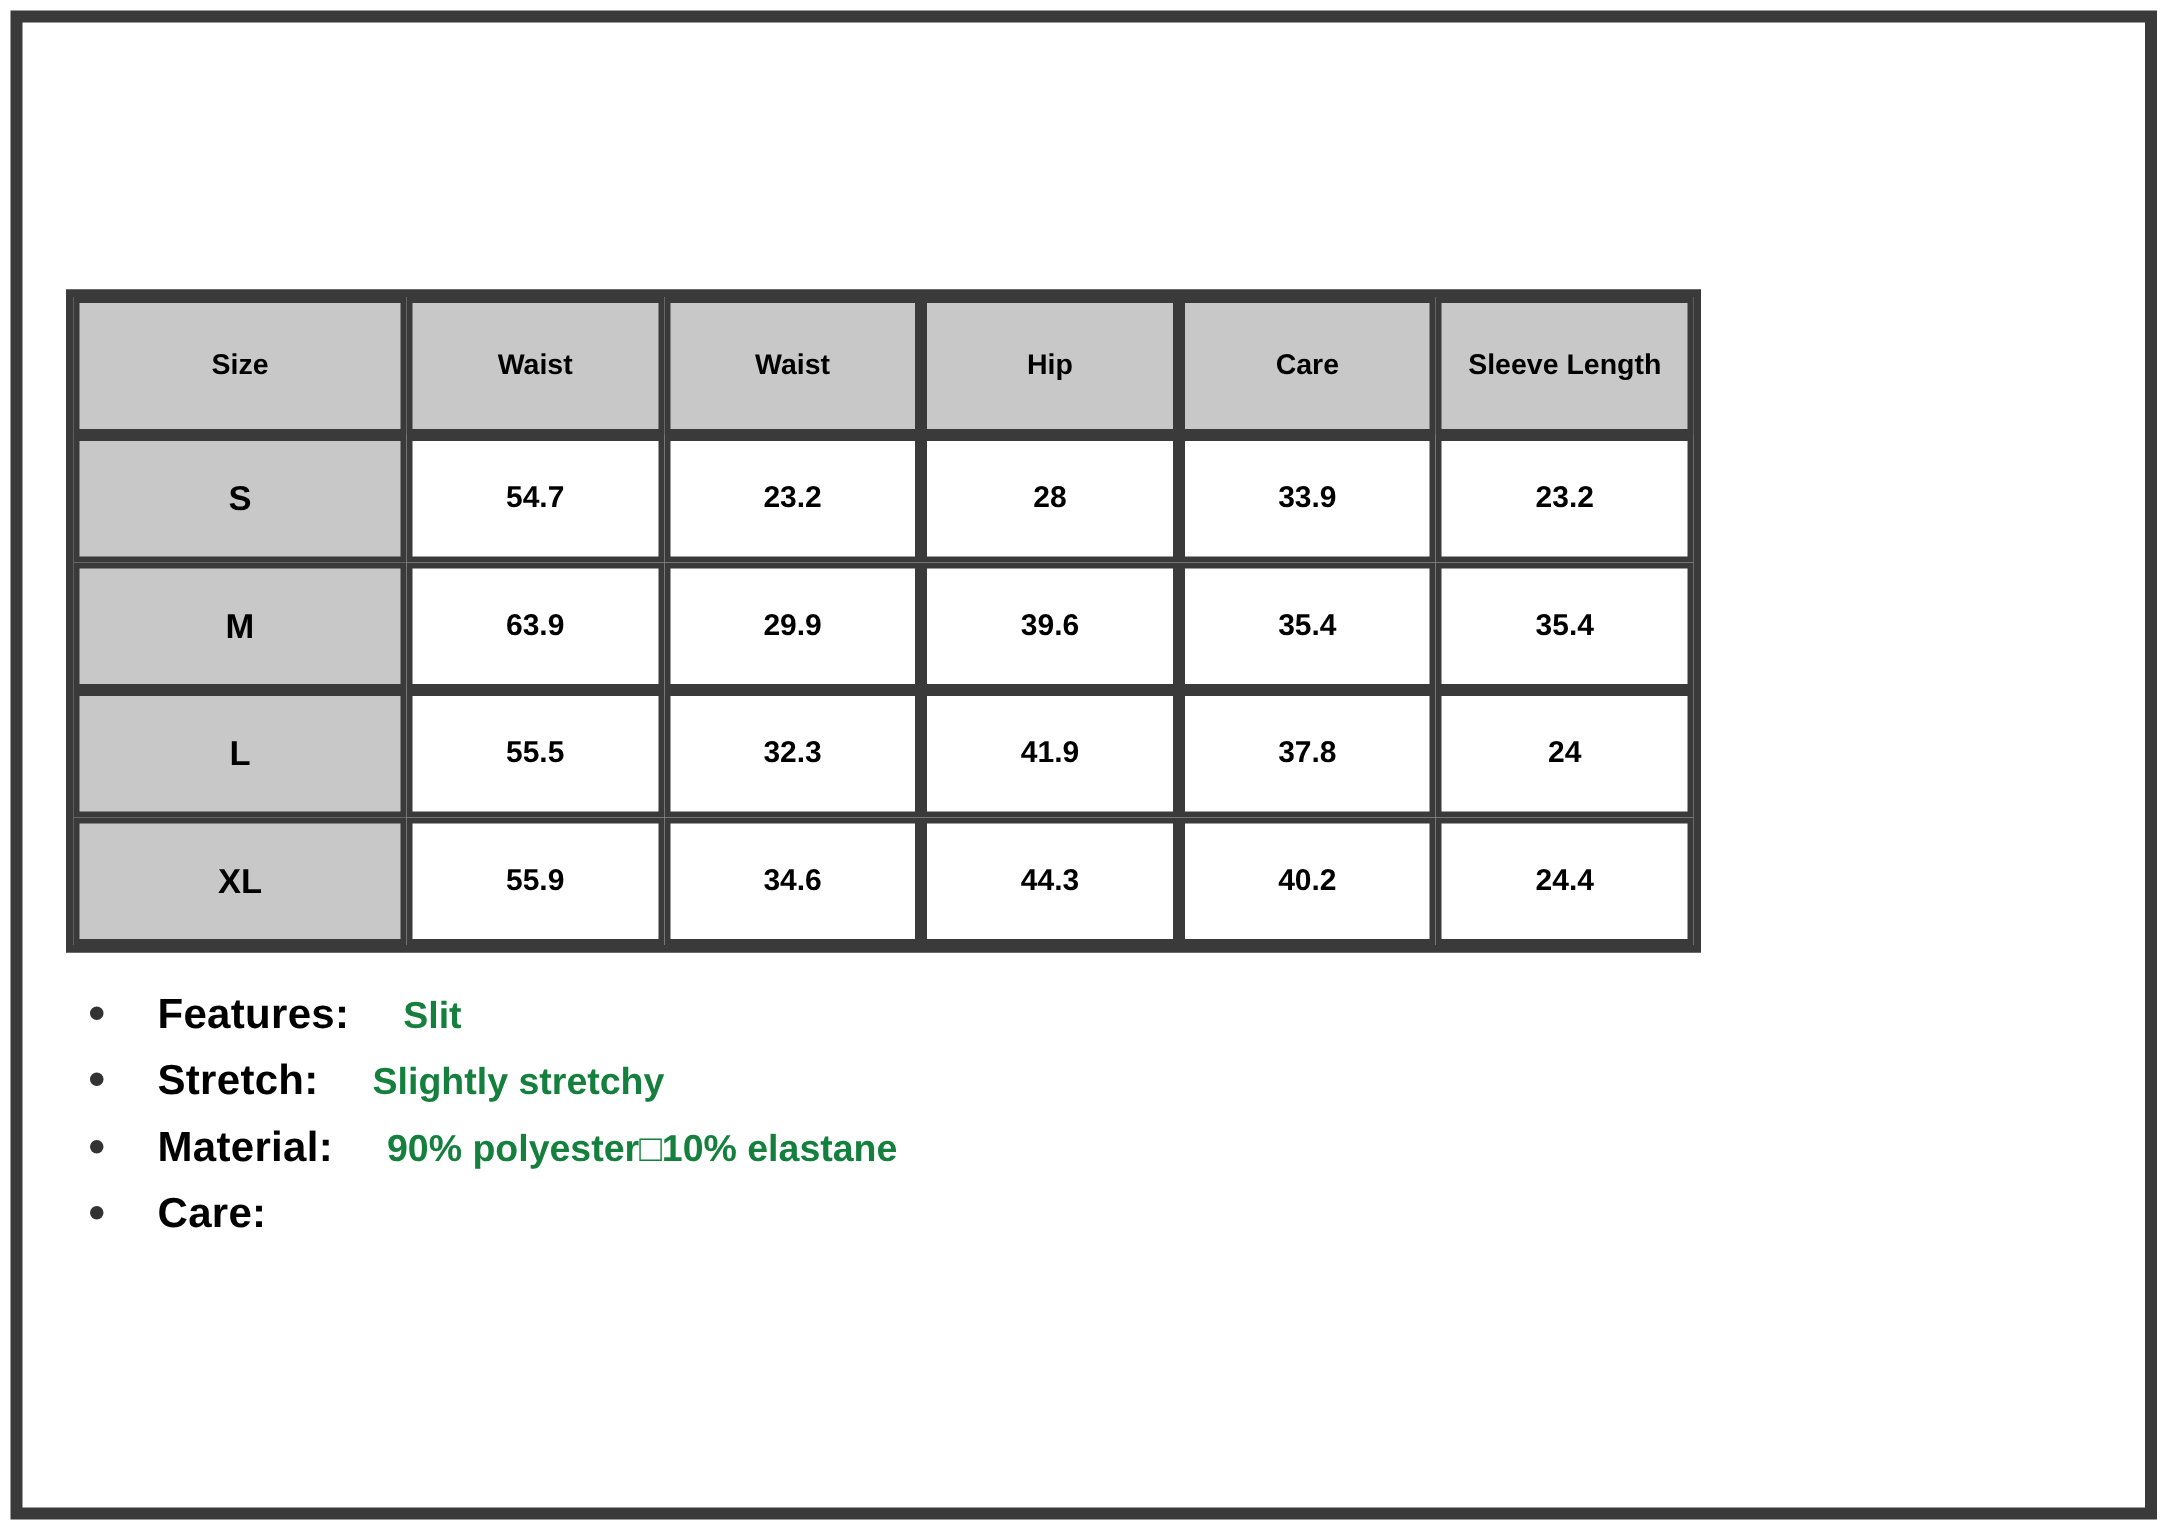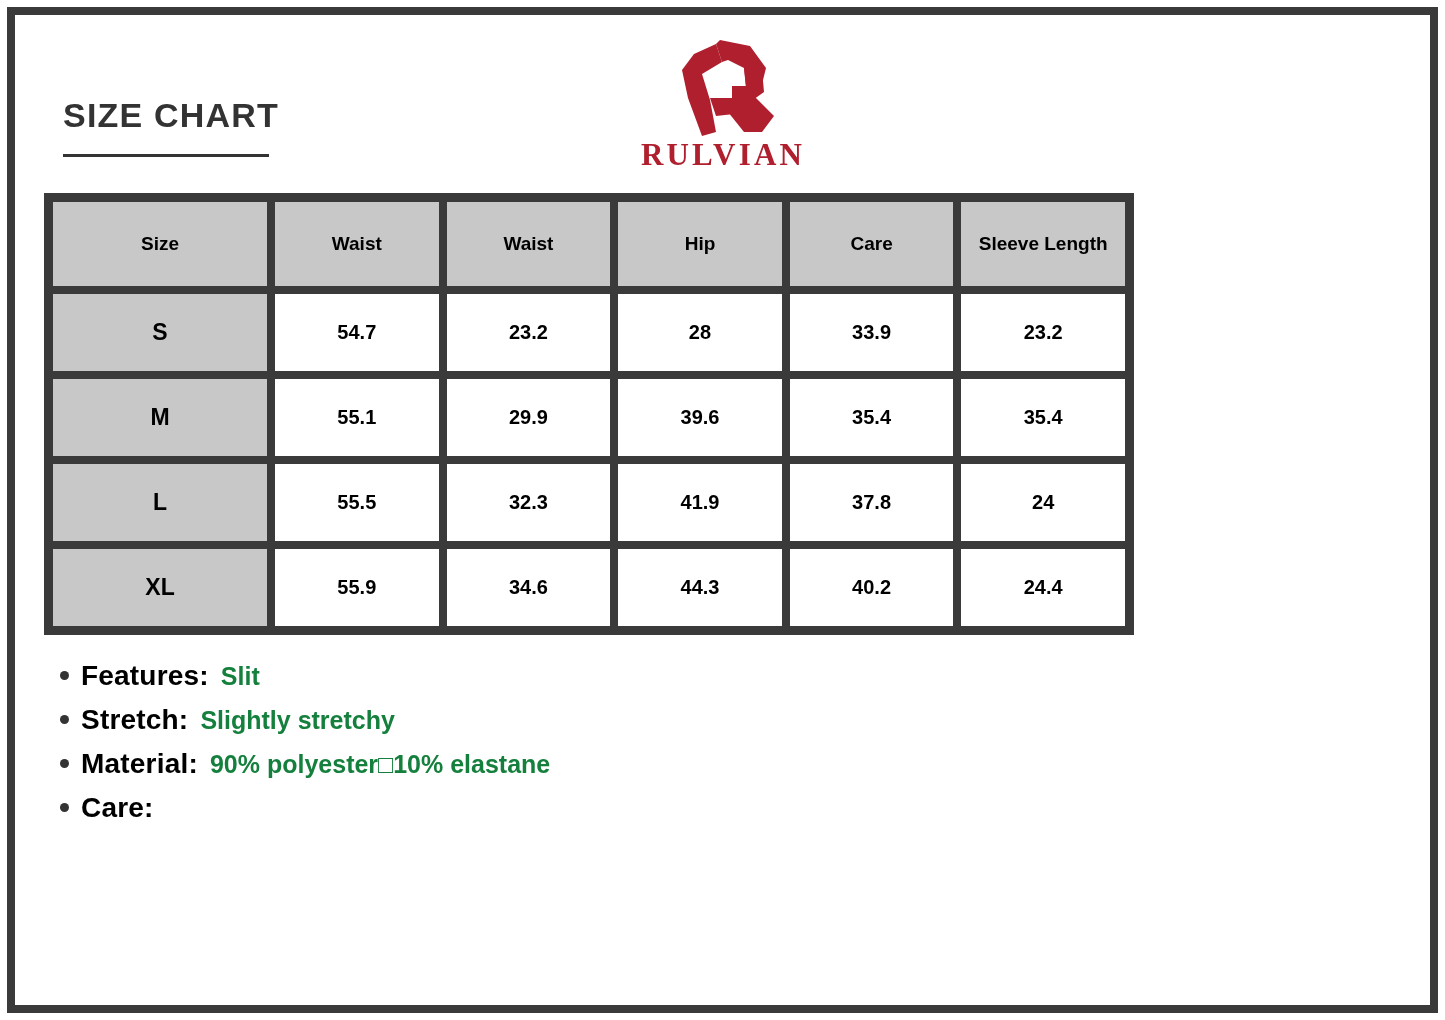--- a/index.html
+++ b/index.html
@@ -136,20 +136,21 @@
     width: 1200px;
     list-style: none;
     margin: 0;
     padding: 0;
   }
   .details li {
     display: flex;
     align-items: baseline;
     margin-bottom: 9px;
     line-height: 1.25;
+    gap: 24px;
   }
   .bullet {
     display: inline-block;
     width: 9px;
     height: 9px;
     border-radius: 50%;
     background: #333333;
     margin-right: 12px;
     flex: 0 0 auto;
     position: relative;
@@ -169,45 +170,20 @@
     margin-left: 12px;
     white-space: nowrap;
   }
 </style>
 </head>
 <body>
 
 <div class="page">
   <div class="outer-frame"></div>
 
-  <div class="header">
-
-    <div class="title-block">
-      <h1 class="page-title">SIZE CHART</h1>
-      <div class="title-rule"></div>
-    </div>
-
-    <div class="brand">
-      <svg class="brand-mark" viewBox="0 0 130 96" xmlns="http://www.w3.org/2000/svg">
-        <g fill="#b01f2e">
-
-          <path d="M36 14 L58 4 L64 22 L44 34 L52 60 L58 92 L44 96 L30 58 L24 30 Z"></path>
-
-          <path d="M58 4 L62 0 L92 6 L108 28 L104 44 L88 48 L86 28 L70 20 L64 22 Z"></path>
-
-          <path d="M86 28 L104 30 L106 52 L92 62 L74 62 L74 46 L88 46 Z"></path>
-
-          <path d="M74 58 L96 56 L116 76 L104 92 L86 92 L70 72 Z"></path>
-
-          <path d="M52 58 L74 58 L76 74 L58 76 Z"></path>
-        </g>
-      </svg>
-      <span class="brand-word">RULVIAN</span>
-    </div>
-  </div>
 
   <div class="size-table-wrap">
     <table class="size-table">
       <colgroup>
         <col class="col-size">
         <col>
           <col>
           <col>
           <col>
           <col>
@@ -226,21 +202,21 @@
         <tr>
           <td class="size-cell">S</td>
           <td>54.7</td>
           <td>23.2</td>
           <td>28</td>
           <td>33.9</td>
           <td>23.2</td>
         </tr>
         <tr>
           <td class="size-cell">M</td>
-          <td>55.1</td>
+          <td>63.9</td>
           <td>29.9</td>
           <td>39.6</td>
           <td>35.4</td>
           <td>35.4</td>
         </tr>
         <tr>
           <td class="size-cell">L</td>
           <td>55.5</td>
           <td>32.3</td>
           <td>41.9</td>

